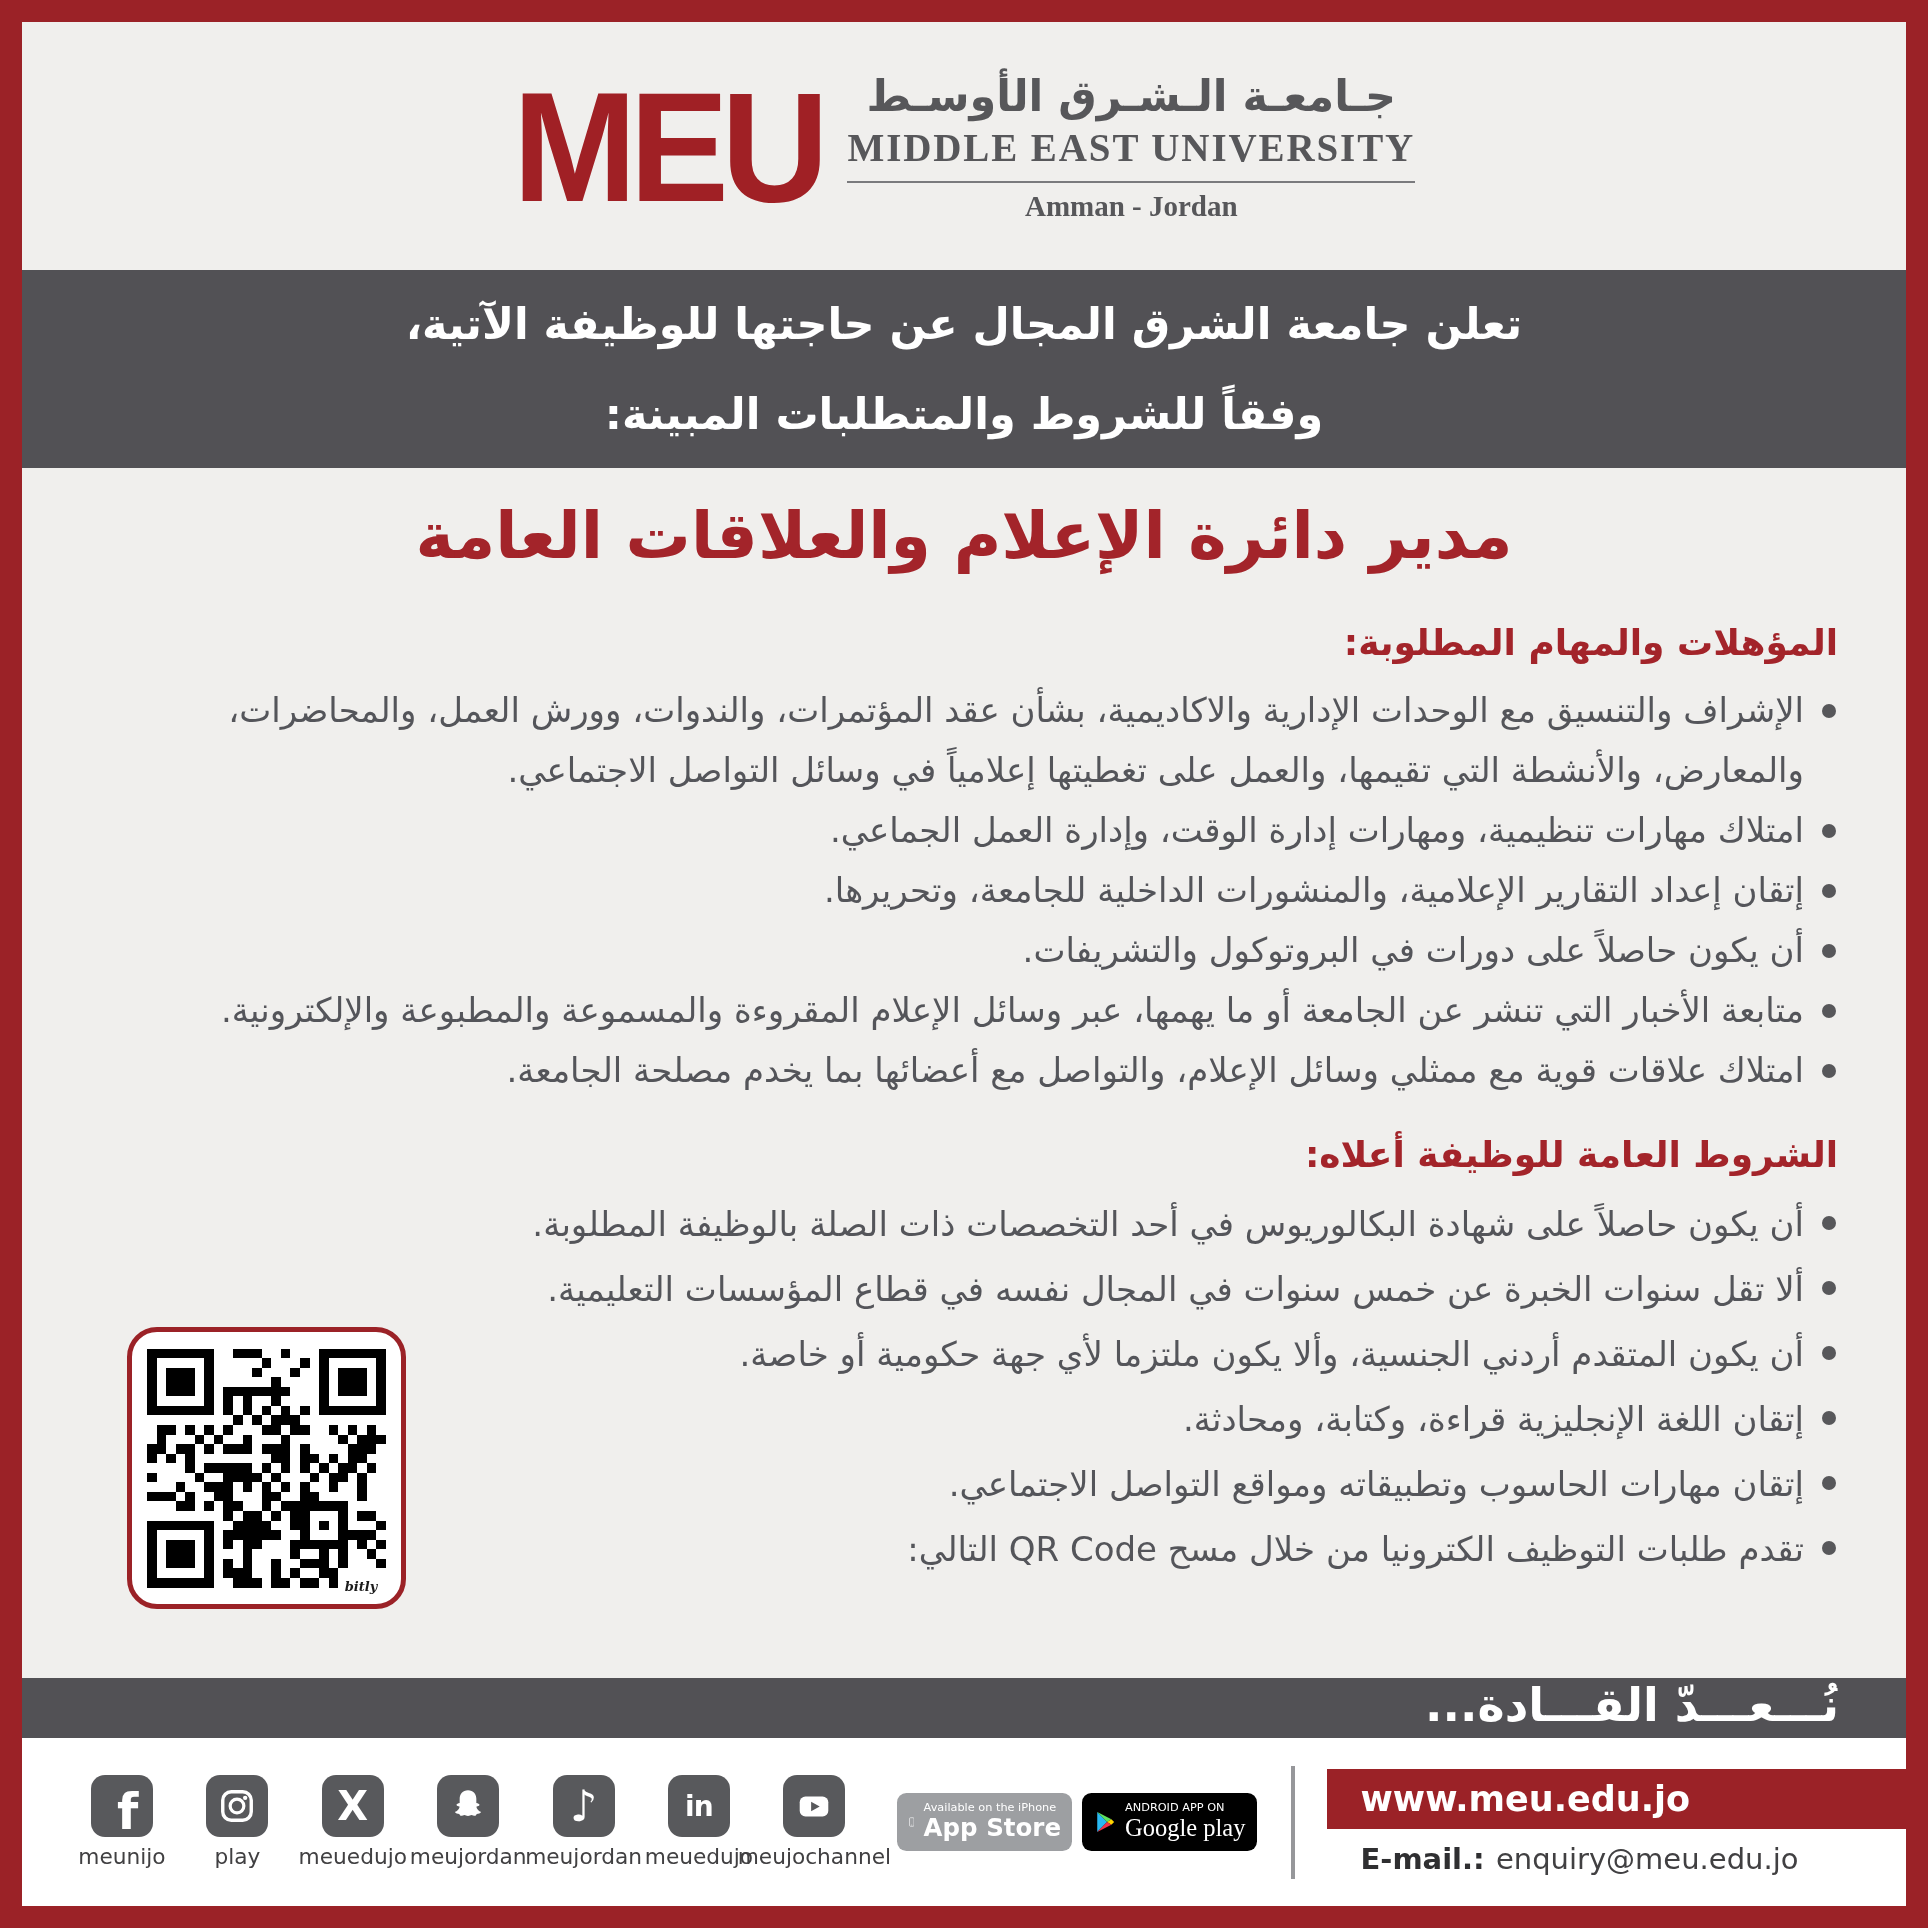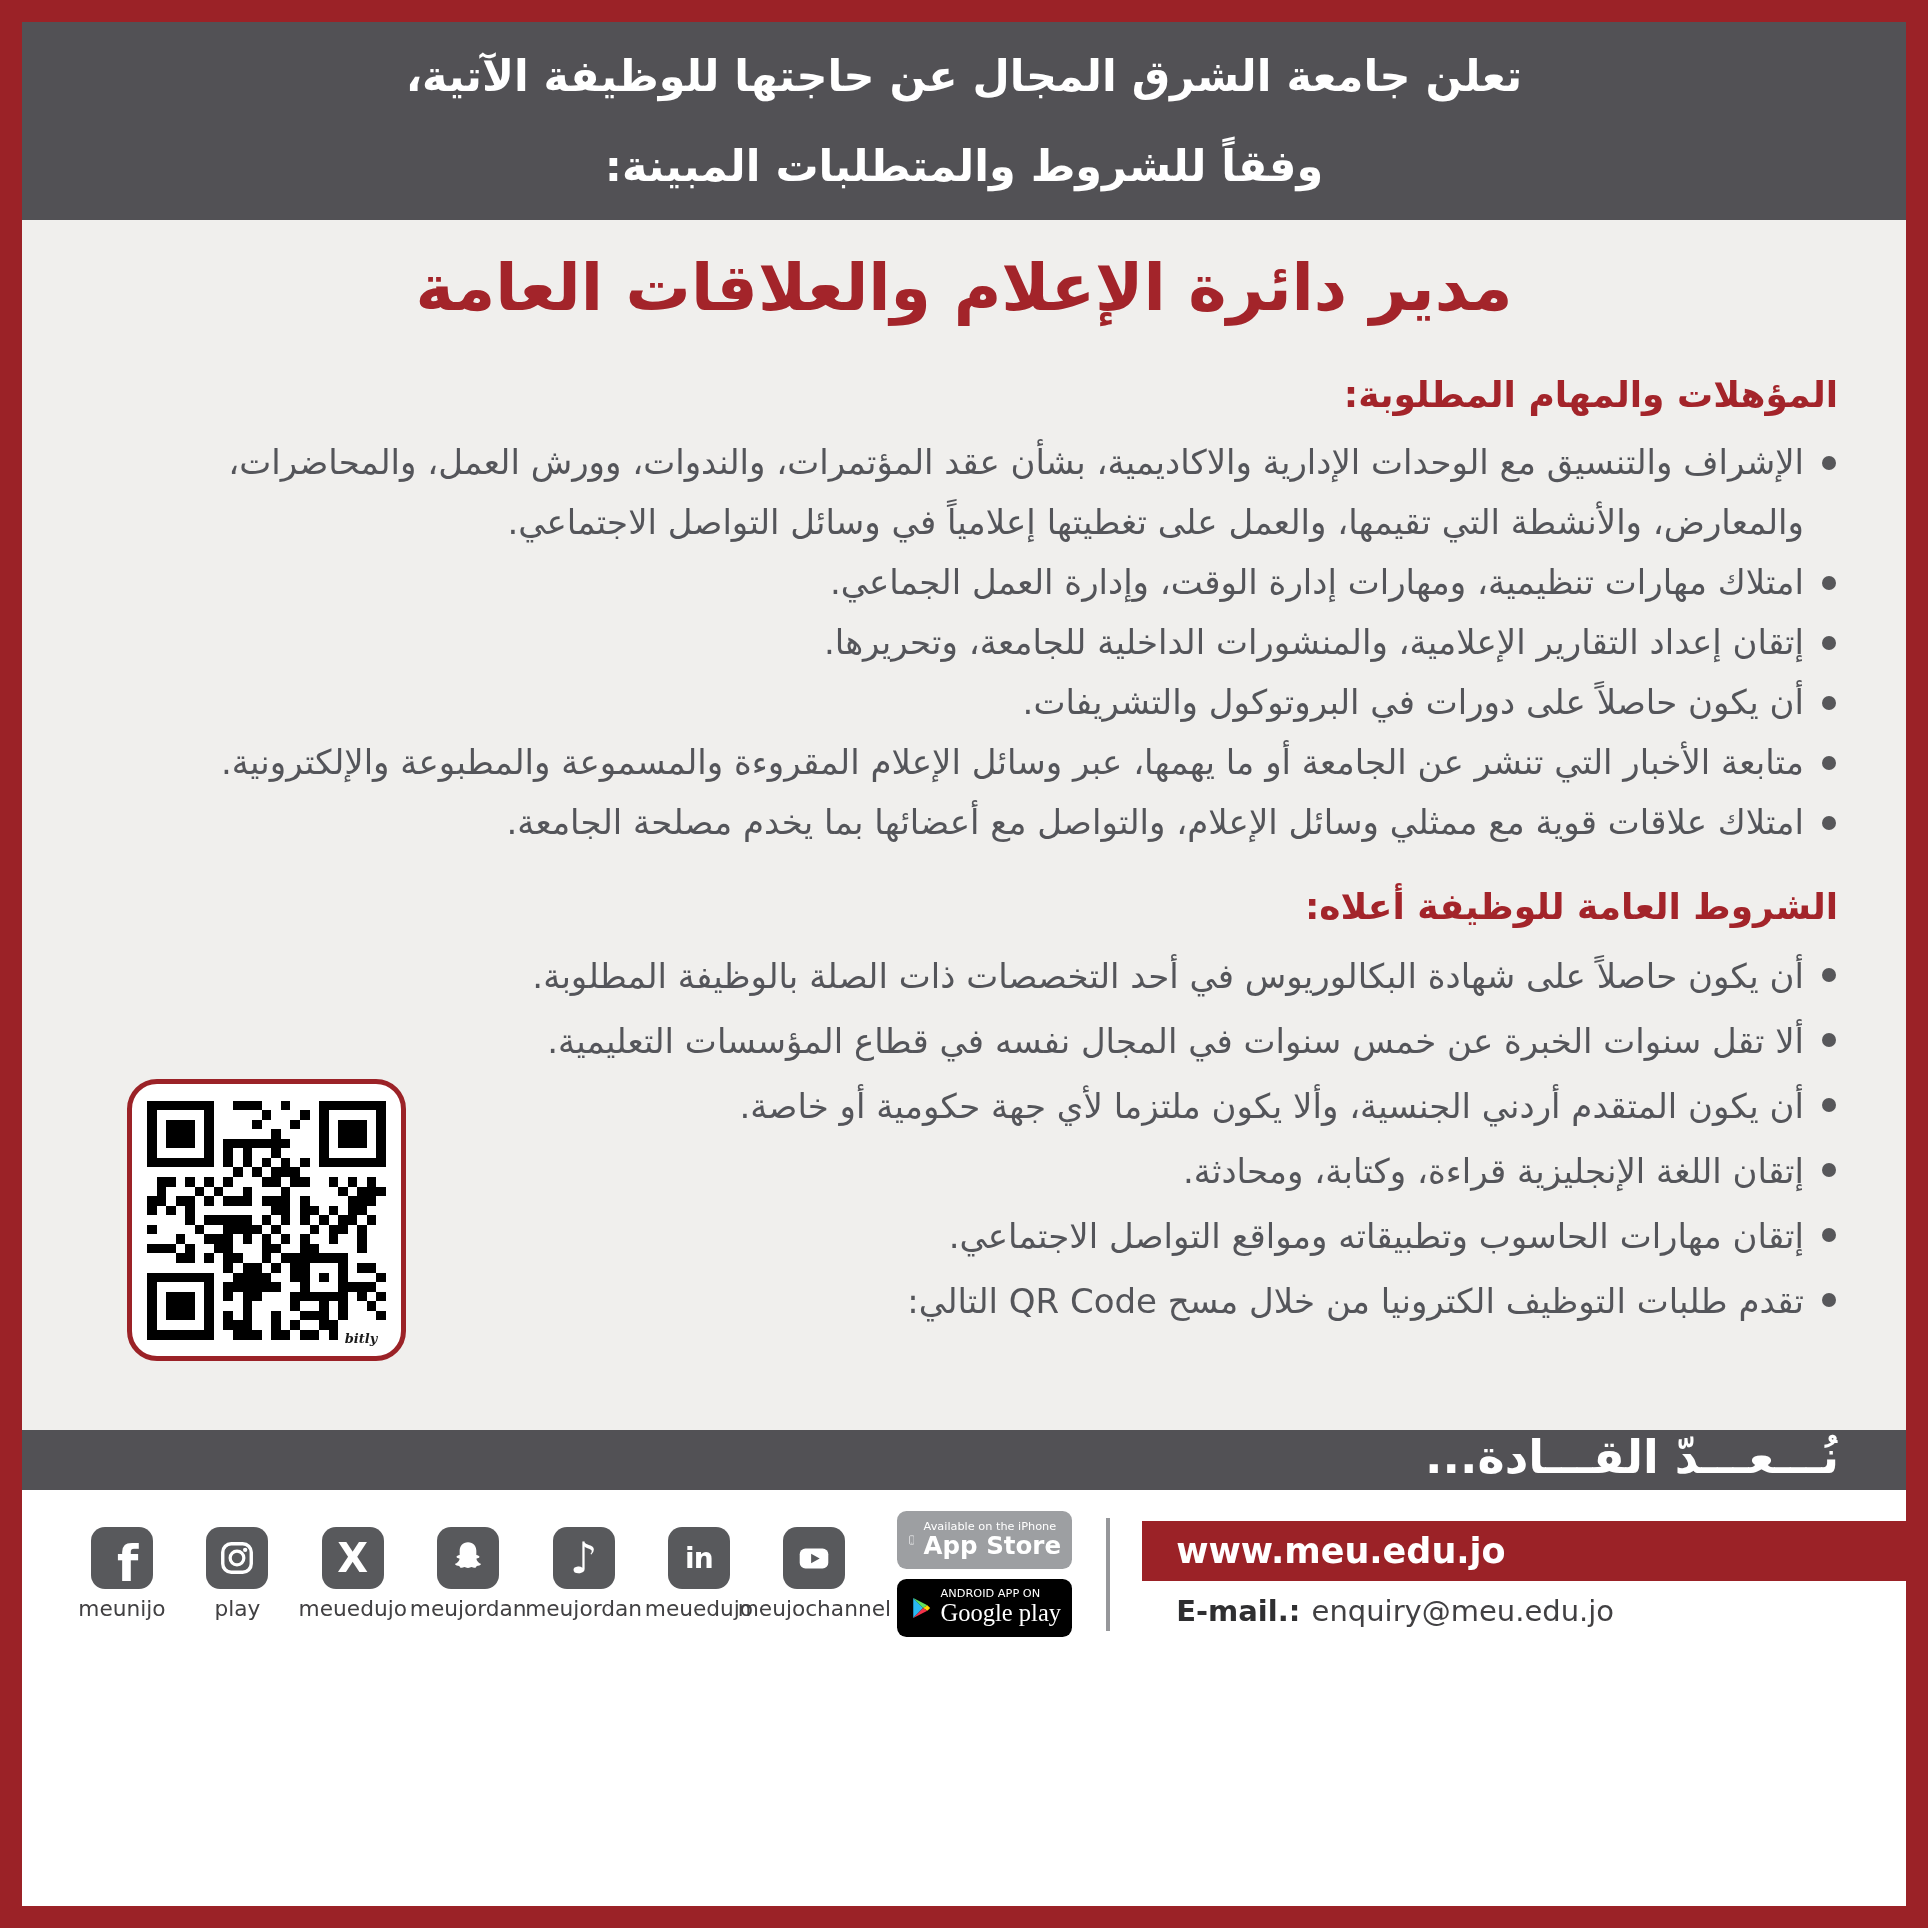--- a/index.html
+++ b/index.html
@@ -102,21 +102,21 @@
   .social .sq{
     width:62px; height:62px; border-radius:14px; background:#58595c;
     display:flex; align-items:center; justify-content:center;
     color:#fff; overflow:hidden;
   }
   .social .handle{ margin-top:6.6px; font-size:21.7px; color:#414042; white-space:nowrap; }
   .glyph-f{ font-size:49px; font-weight:bold; transform:translate(5.6px,5.6px); }
   .glyph-x{ font-size:40px; font-weight:bold; }
   .glyph-note{ font-size:43px; font-weight:bold; }
   .glyph-in{ font-size:28px; font-weight:bold; letter-spacing:-0.9px; }
-  .badges{ display:flex; flex-direction:column; gap:9.4px; margin-left:38px; }
+  .badges{ display:flex; flex-direction:row; gap:9.4px; margin-left:38px; }
   .badge{
     width:175px; height:58px; border-radius:9.4px;
     display:flex; align-items:center; padding:0 11.3px; gap:9.4px;
   }
   .badge .txt{ display:flex; flex-direction:column; color:#fff; line-height:1.1; }
   .badge .small{ font-size:11.3px; }
   .badge .big{ font-size:24.5px; font-weight:bold; white-space:nowrap; }
   .badge-appstore{ background:#9d9fa2; }
   .badge-gplay{ background:#000; }
   .badge-gplay .big{ font-weight:normal; font-family:"Liberation Serif","DejaVu Serif",serif; }
@@ -128,20 +128,31 @@
   }
   .site-box .site{ color:#fff; font-size:35px; font-weight:bold; }
   .email-row{ padding-left:34px; font-size:29px; color:#414042; display:flex; gap:11.3px; align-items:baseline; }
   .email-label{ font-weight:bold; color:#2f2f31; }
 </style>
 </head>
 <body>
 
 <div class="poster">
 
+  <div class="header">
+    <div class="logo-group">
+      <div class="meu-word">MEU</div>
+      <div class="logo-right">
+        <div class="logo-ar">جـامعـة الـشـرق الأوسـط</div>
+        <div class="logo-en">MIDDLE EAST UNIVERSITY</div>
+        <div class="logo-rule"></div>
+        <div class="logo-loc">Amman - Jordan</div>
+      </div>
+    </div>
+  </div>
 
   <div class="banner">
     <div class="line">تعلن جامعة الشرق المجال عن حاجتها للوظيفة الآتية،</div>
     <div class="line">وفقاً للشروط والمتطلبات المبينة:</div>
   </div>
 
   <div class="main">
     <div class="job-title">مدير دائرة الإعلام والعلاقات العامة</div>
 
     <div class="sec-heading">المؤهلات والمهام المطلوبة:</div>

